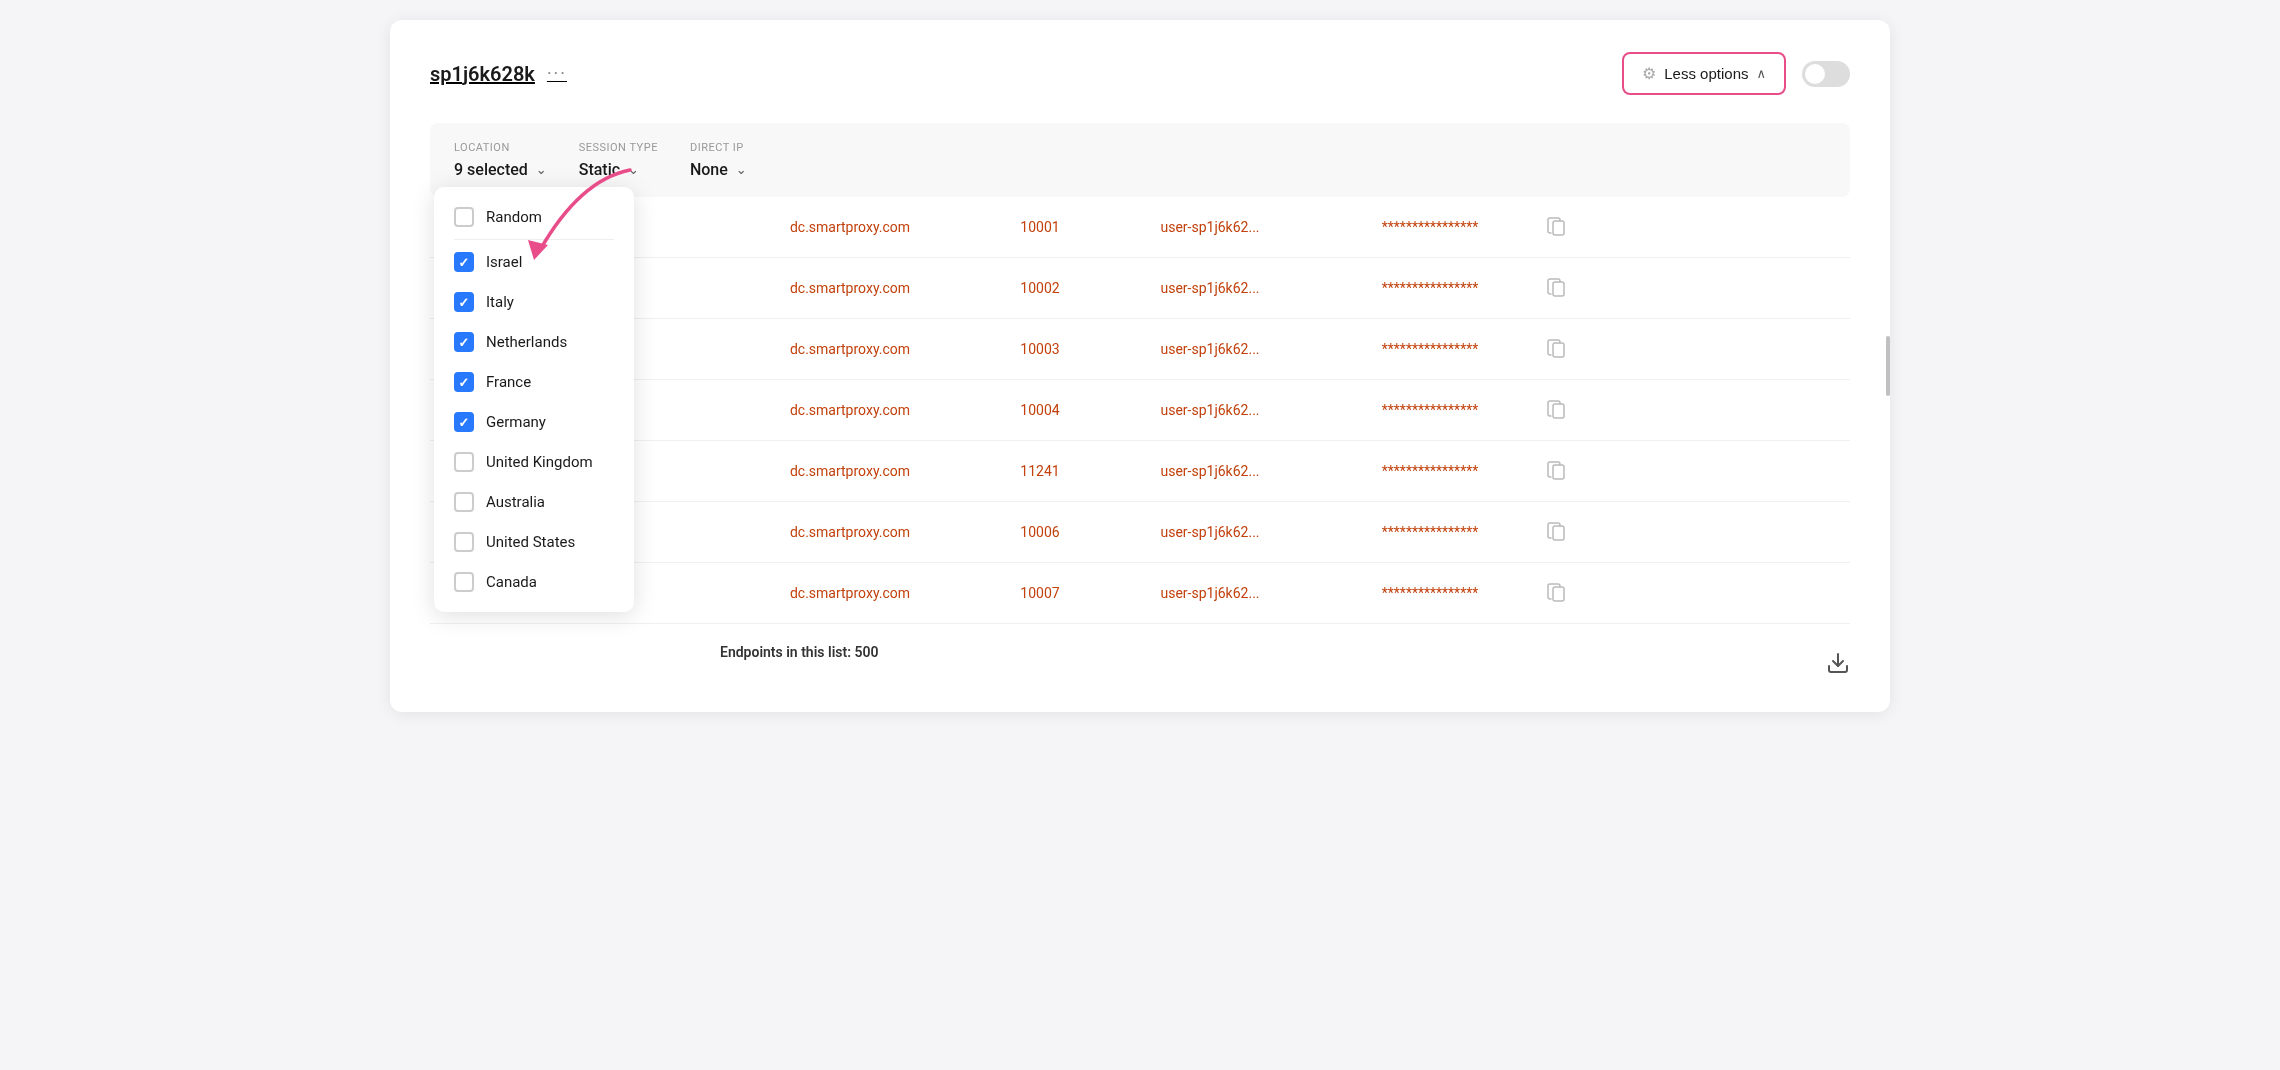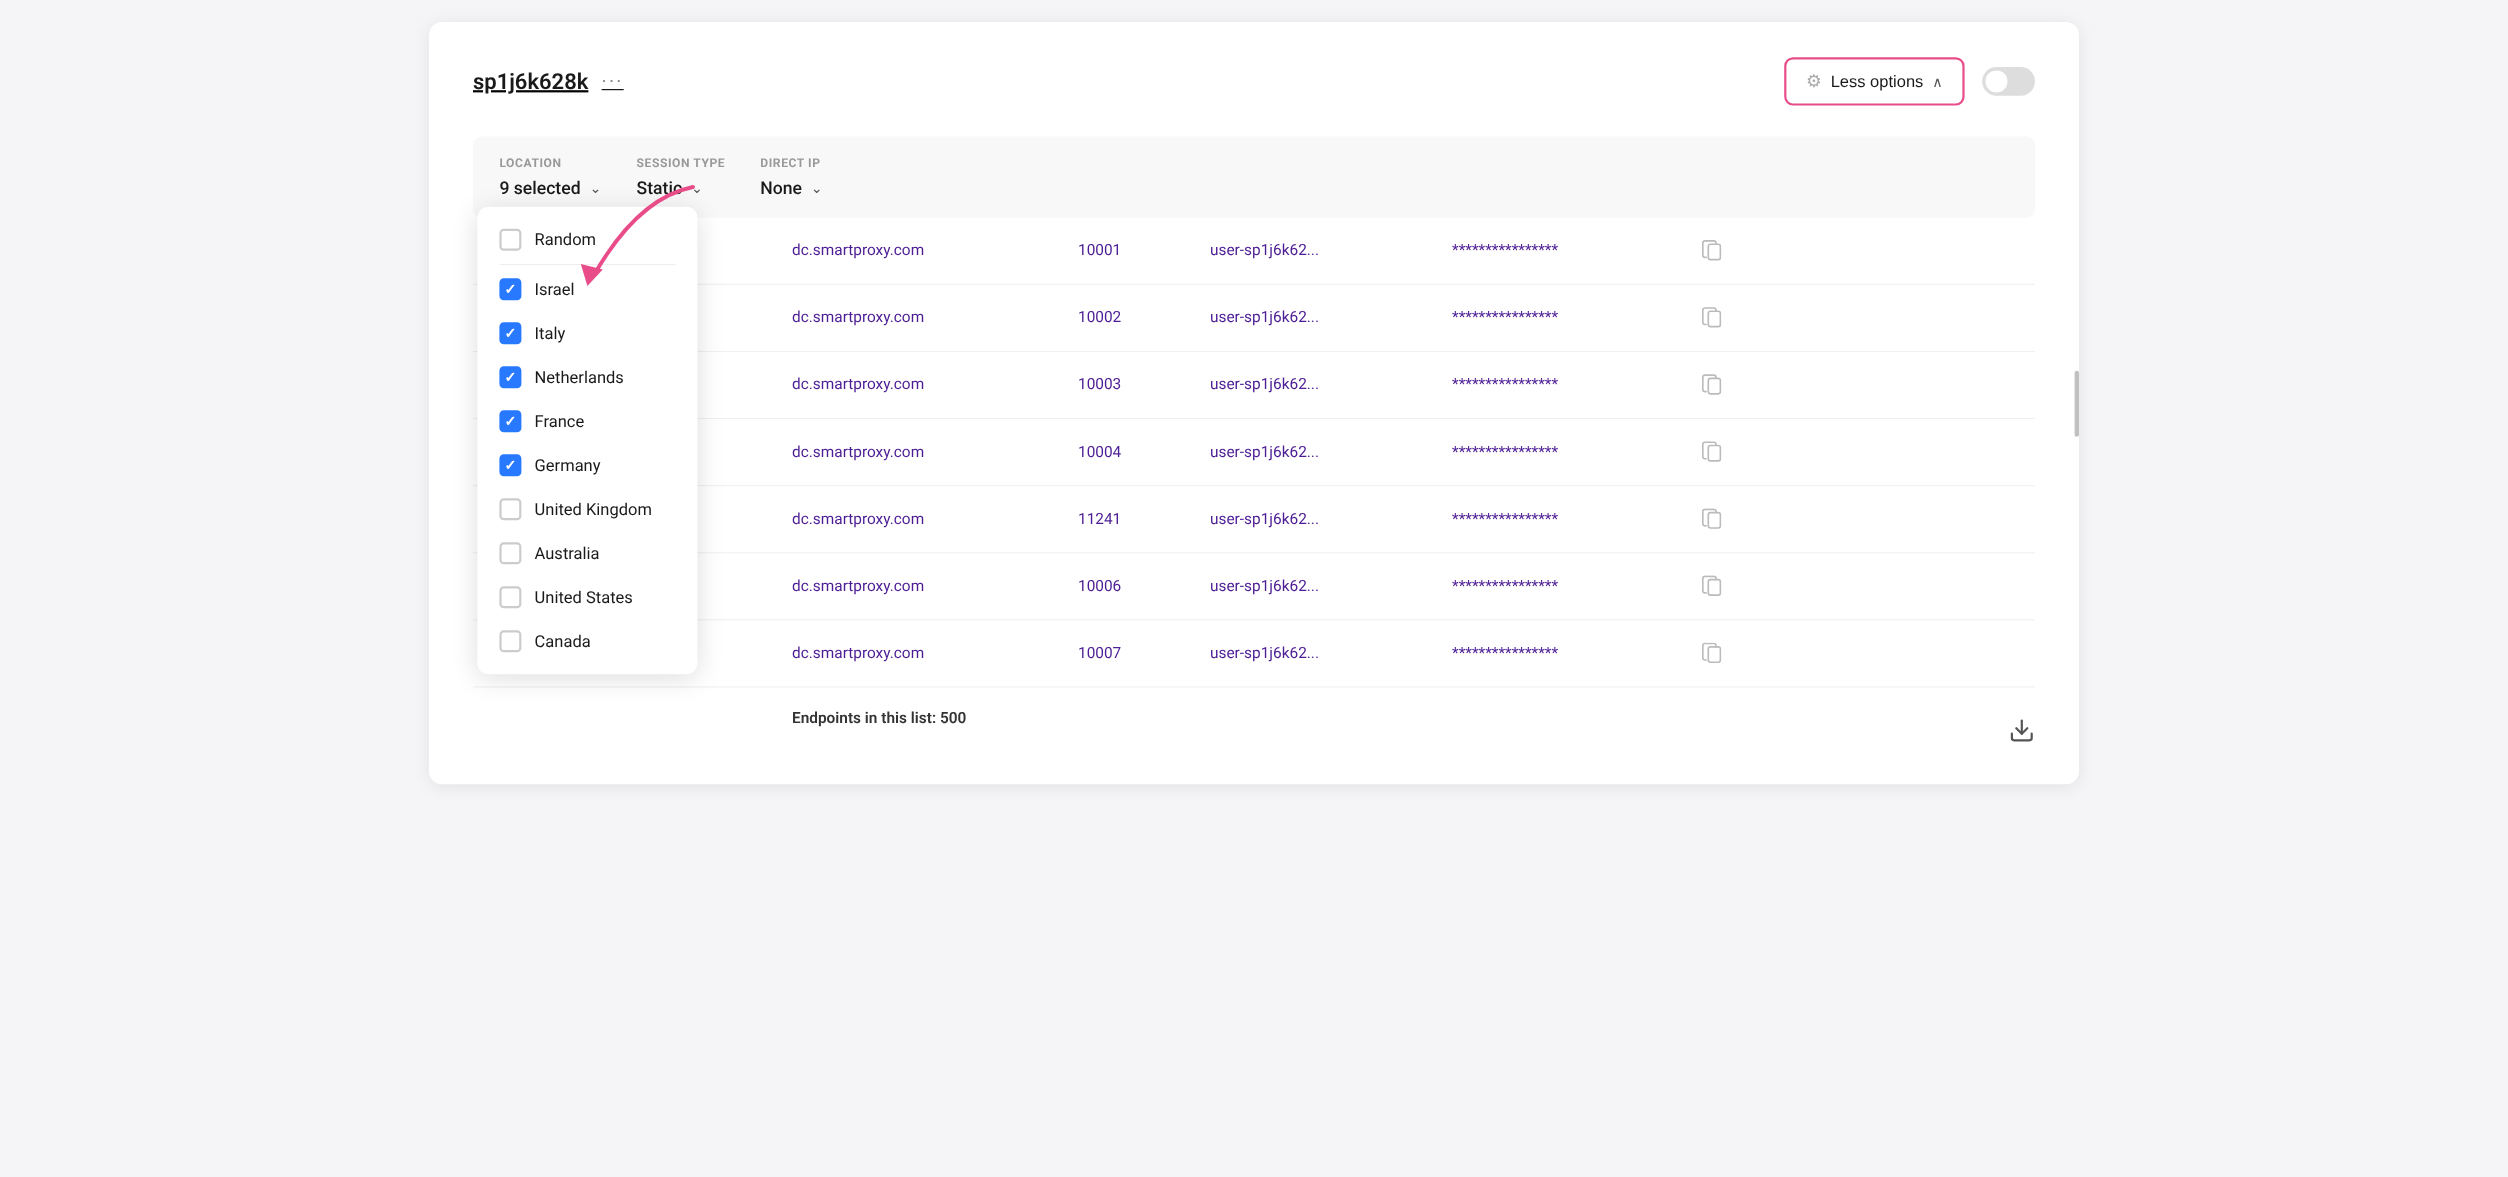--- a/index.html
+++ b/index.html
@@ -98,21 +98,21 @@
       position: relative;
       z-index: 10;
     }
     .filter-group {
       display: flex;
       flex-direction: column;
       gap: 6px;
     }
     .filter-label {
       font-size: 11px;
-      font-weight: 700;
+      font-weight: 400;
       color: #999;
       letter-spacing: 0.5px;
       text-transform: uppercase;
     }
     .filter-select {
       display: flex;
       align-items: center;
       gap: 8px;
       cursor: pointer;
       font-size: 16px;
@@ -207,21 +207,22 @@
     .table-row {
       display: grid;
       grid-template-columns: 260px 120px 220px 220px 60px;
       padding: 14px 24px;
       padding-left: 290px;
       border-bottom: 1px solid #f0f0f0;
       align-items: center;
     }
     .table-cell {
       font-size: 14px;
-      color: #4c1d95;
+      color: #c2410c;
+      text-align: center;
     }
     .copy-btn {
       width: 32px;
       height: 32px;
       display: flex;
       align-items: center;
       justify-content: center;
       cursor: pointer;
       color: #bbb;
       font-size: 18px;

